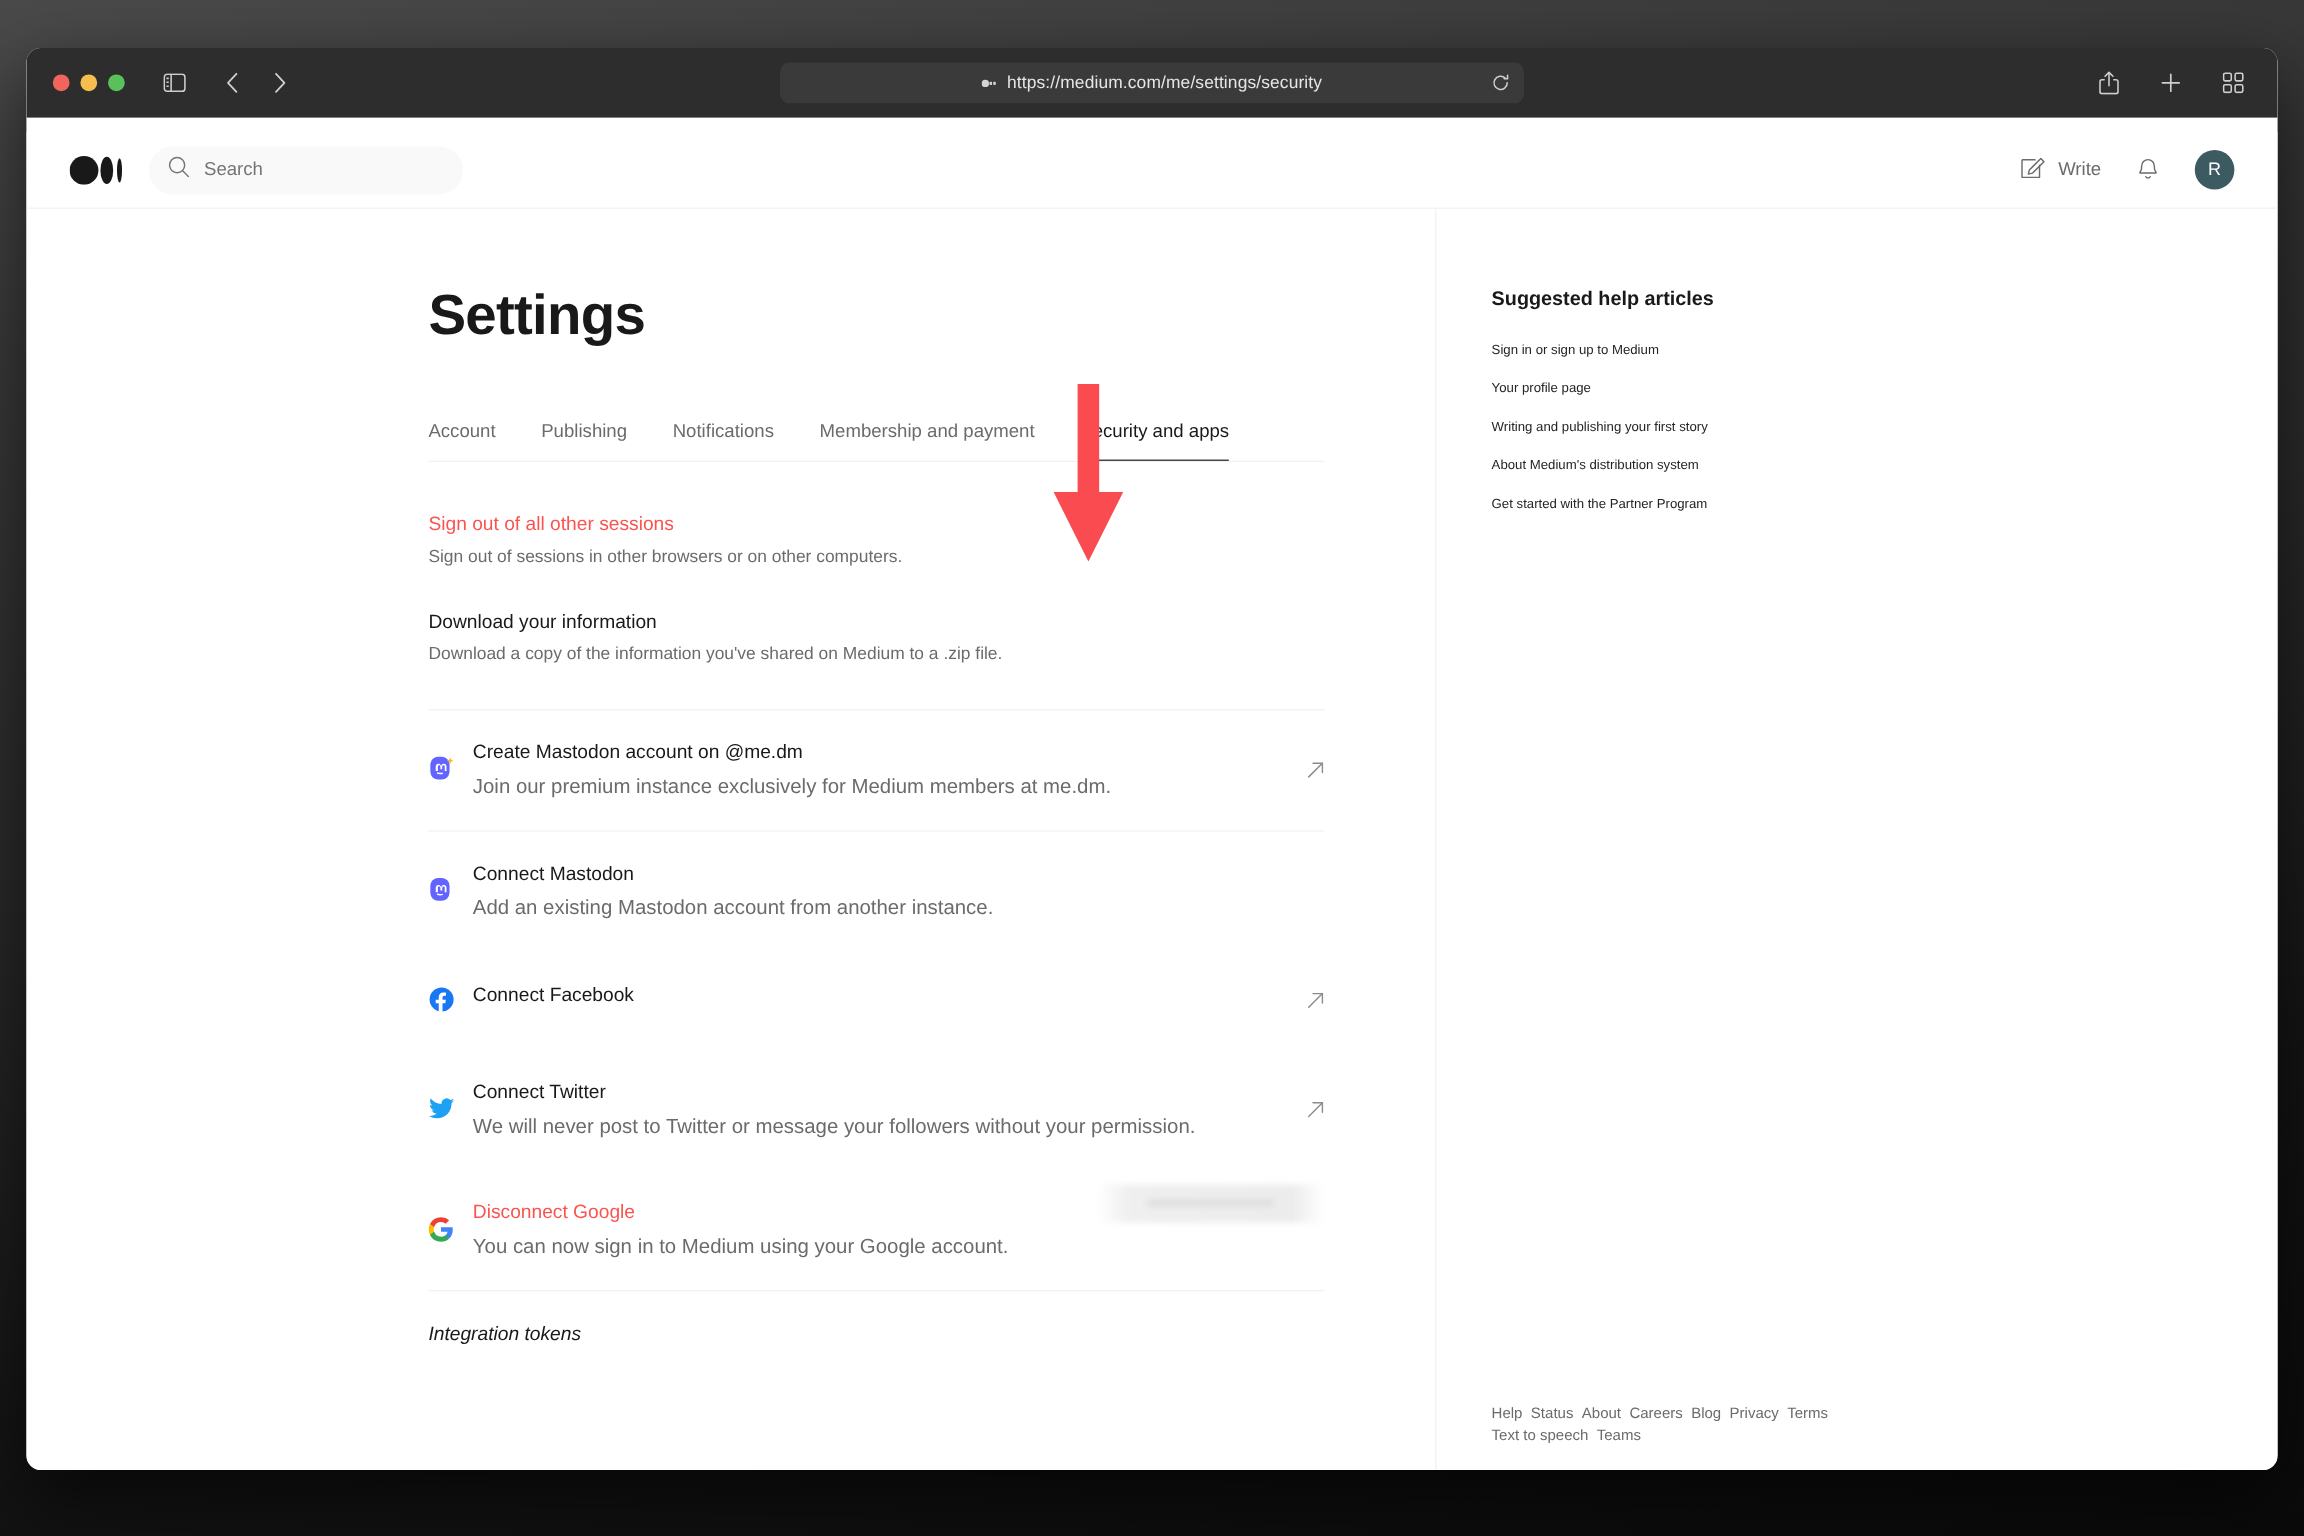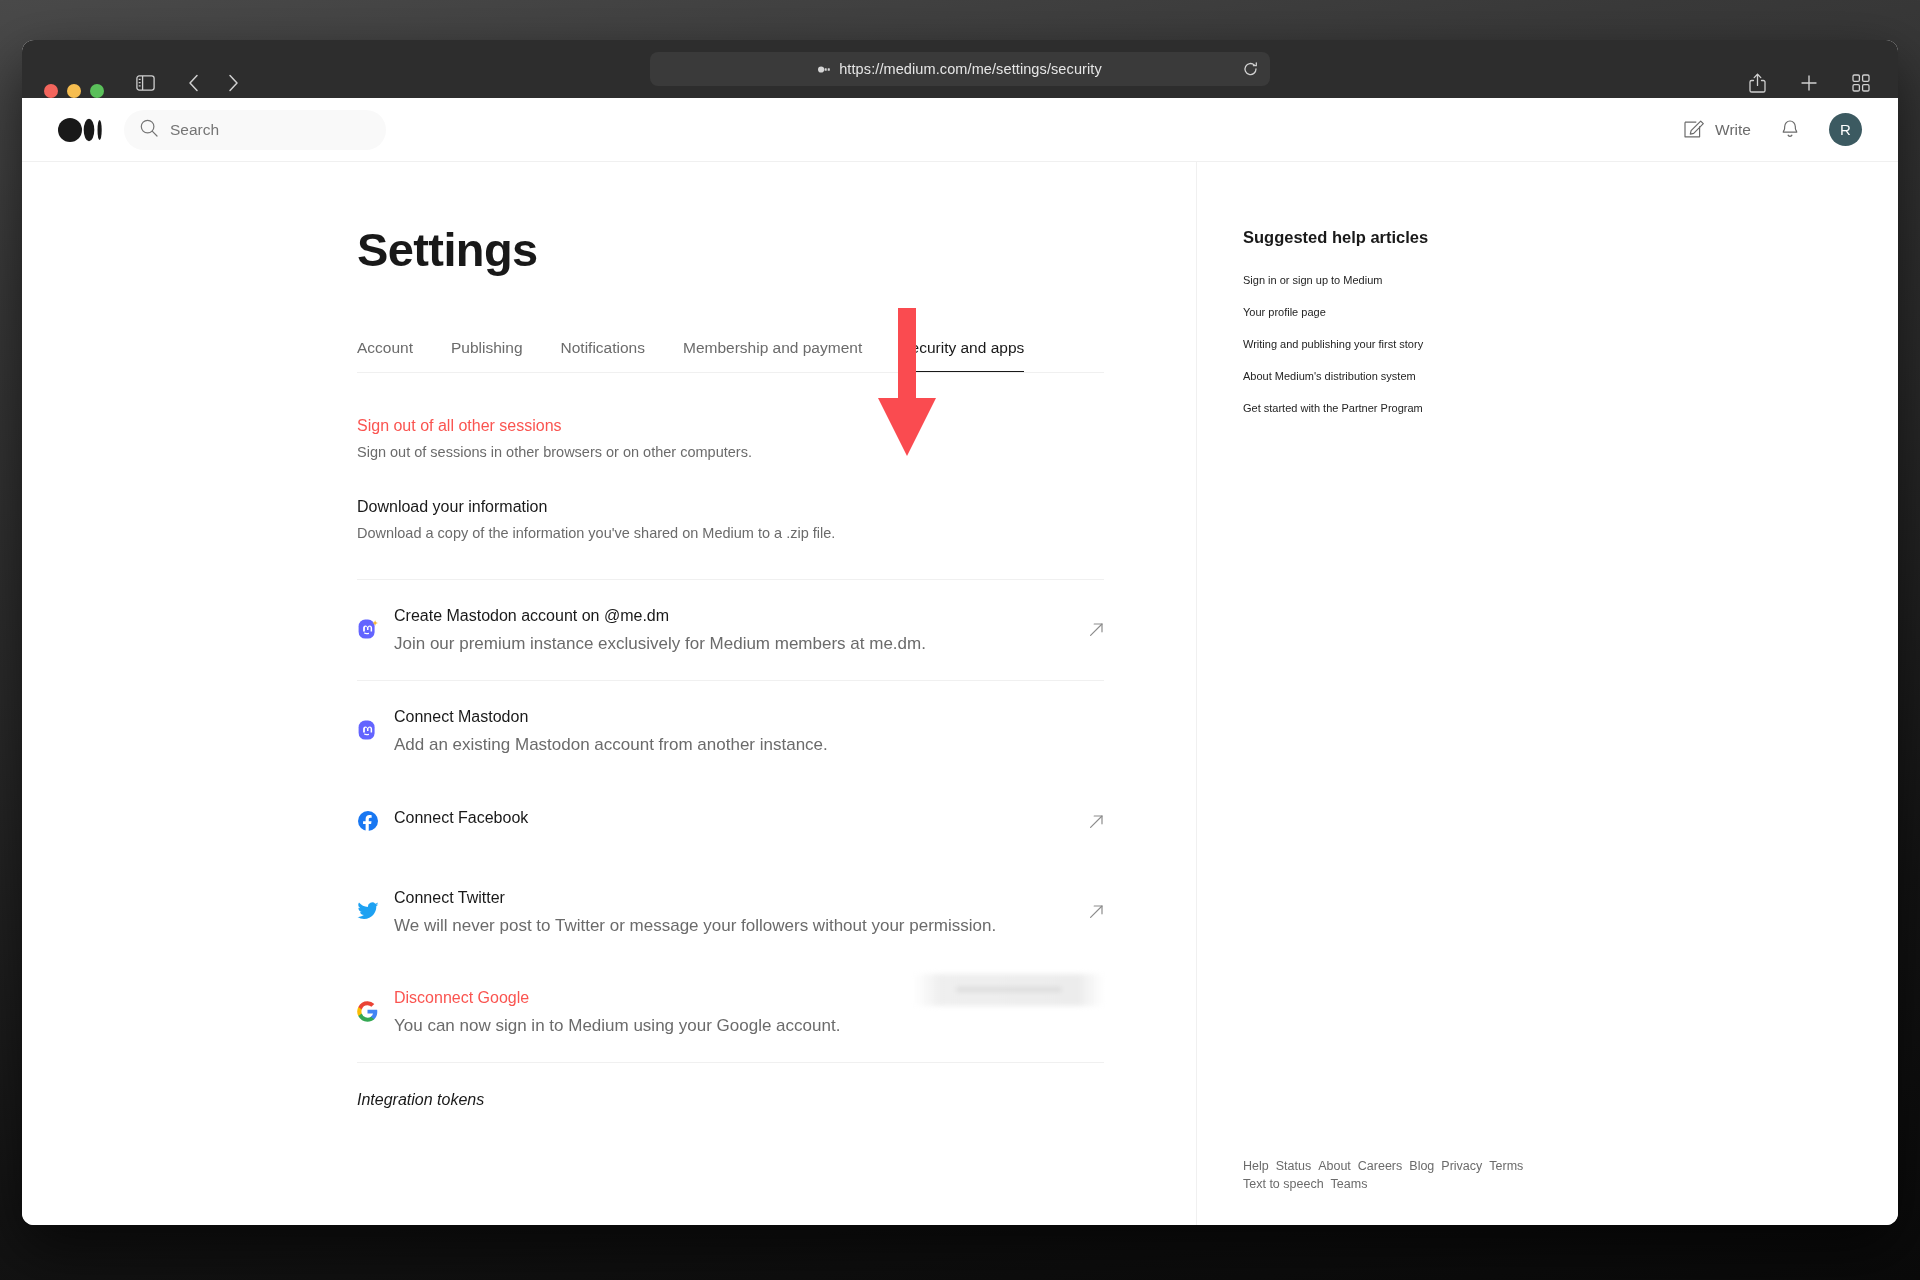--- a/index.html
+++ b/index.html
@@ -23,21 +23,21 @@
     border-radius: 12px;
     overflow: hidden;
     box-shadow: 0 24px 60px rgba(0,0,0,0.6);
     background: #fff;
   }
   
   #browser-toolbar {
     position: relative;
     height: 58px;
     background: #2d2d2d;
-    display: flex; align-items: flex-end;
+    display: flex; align-items: center;
     padding: 0 22px;
   }
   .traffic-lights { display: flex; gap: 9px; align-items: center; }
   .dot { width: 14px; height: 14px; border-radius: 50%; display:block; }
   .dot.red { background: #f3655c; }
   .dot.yellow { background: #f6bd4f; }
   .dot.green { background: #5ac05a; }
 
   .tb-icon {
     width: 30px; height: 30px;
@@ -67,21 +67,21 @@
   #reload-icon {
     position: absolute; right: 12px; top: 50%; transform: translateY(-50%);
     color: #cfcfcf; display:flex; align-items:center;
   }
   #toolbar-right {
     margin-left: auto;
     display: flex; align-items: center; gap: 22px;
   }
 
   
-  #page { height: calc(100% - 58px); background:#fff; position: relative; }
+  #page { height: calc(100% - 58px); background:#fff; position: relative; margin-top: 12px; }
 
   
   #medium-header {
     height: 64px;
     border-bottom: 1px solid #f0f0f0;
     display: flex; align-items: center;
     padding: 0 36px 0 36px;
   }
   #medium-logo { display:flex; align-items:center; margin-right: 22px; }
   #search-box {

